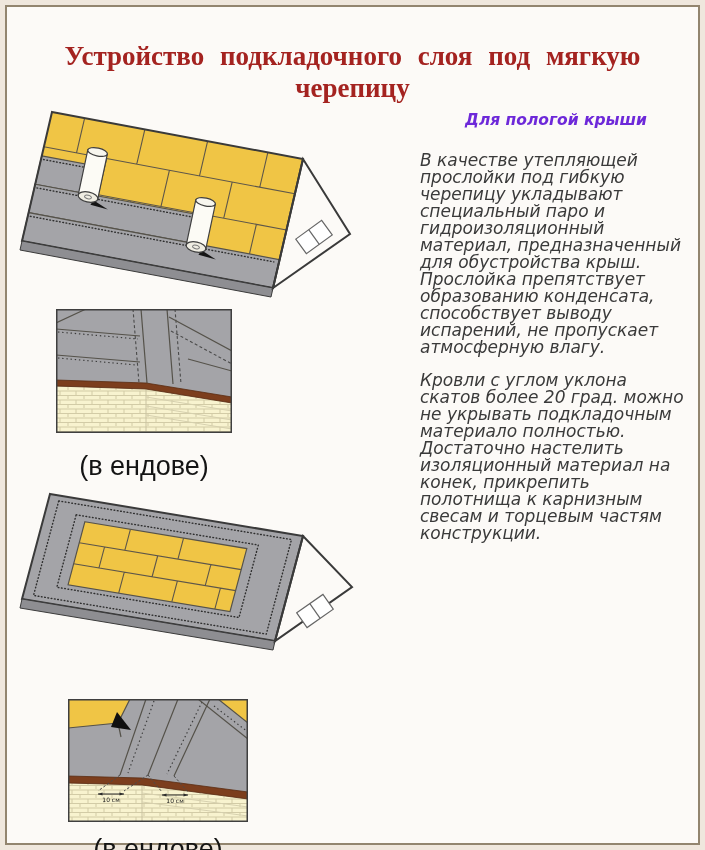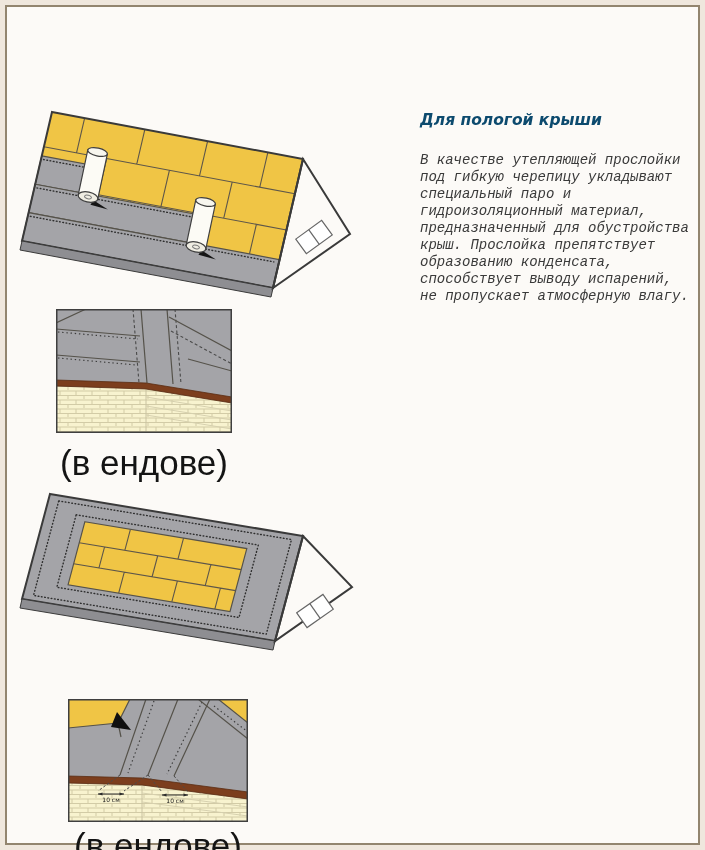--- a/index.html
+++ b/index.html
@@ -4,26 +4,26 @@
 <style>
   html,body{margin:0;padding:0;background:#efe7dd;}
   .canvas{position:relative;width:705px;height:850px;overflow:hidden;
           background:var(--outer-bg,#efe7dd);font-family:"DejaVu Sans",sans-serif;}
   .frame{position:absolute;inset:5px;border:2px solid var(--frame-border,#92856f);
          background:var(--page-bg,#fcfaf7);}
   .title{position:absolute;top:22px;left:40px;right:40px;text-align:center;
          font-family:"Liberation Serif",serif;font-weight:bold;font-size:27px;
          line-height:32px;color:var(--title-red,#a42320);word-spacing:9px;}
   .rightcol{position:absolute;left:420px;top:110px;width:272px;color:var(--text-dark,#3a3a3a);}
-  .sec-h{font-size:15.5px;font-weight:bold;font-style:italic;
-         color:#0c4a6e;line-height:20px;}
-  .sec-p{font-size:14px;font-style:italic;line-height:17px;margin:0;color:var(--text-dark,#3a3a3a);font-family:Liberation Mono, monospace;}
+  .sec-h{font-size:15.5px;font-weight:bold;font-style:italic;text-align:center;
+         color:#6d28d9;line-height:20px;}
+  .sec-p{font-size:17px;font-style:italic;line-height:17px;margin:0;color:var(--text-dark,#3a3a3a);}
   .diagram{position:absolute;}
-  .caption{position:absolute;font-family:"Liberation Sans",sans-serif;font-size:35px;
-           color:#141414;text-align:center;}
+  .caption{position:absolute;font-family:"Liberation Sans",sans-serif;font-size:27px;
+           color:#141414;text-align:center;margin-top:8px;}
   svg *{vector-effect:non-scaling-stroke;}
   .c-yellow{fill:var(--panel-yellow,#f0c545);}
   .c-gray{fill:var(--underlay-gray,#a4a4a8);}
   .c-gray-dk{fill:var(--underlay-gray-dark,#8e8e92);}
   .c-peach{fill:var(--gable-peach,#f9e0c3);}
   .c-brown{fill:var(--fascia-brown,#7c3e1d);}
   .jl{stroke:#5d564a;stroke-width:1.1;fill:none;}
   .strip{stroke:#55524a;stroke-width:1.2;}
   .outline{stroke:#3a3a3a;stroke-width:2;fill:none;}
   .thin{stroke:#55524a;stroke-width:1.2;fill:none;}
@@ -35,20 +35,21 @@
   .ah{fill:#2a2a2a;}
   .dim{font-size:6px;fill:#222;text-anchor:middle;font-family:"DejaVu Sans",sans-serif;}
   .brickline{stroke:#d2cba6;stroke-width:1;fill:none;}
 </style>
 </head>
 <body>
 
 <div class="canvas">
   <div class="frame"></div>
 
+  <h1 class="title">Устройство подкладочного слоя под мягкую черепицу</h1>
 
   <svg class="diagram" style="left:18px;top:97px" width="380" height="215" viewBox="0 0 380 215">
 
     <g transform="matrix(2.51 0.47 -0.30 1.29 34 15)">
       <rect x="0" y="0" width="100" height="100" class="c-yellow"></rect>
       <path class="jl" d="M0,27H100 M0,55H100 M13,0V27 M37,0V27 M62,0V27 M86,0V27 M25,27V55 M50,27V55 M75,27V55 M38,55V78 M63,55V78 M88,55V78"></path>
       <rect x="0" y="34" width="21" height="22" class="c-gray strip"></rect>
       <rect x="0" y="56" width="66" height="22" class="c-gray strip"></rect>
       <rect x="0" y="78" width="100" height="22" class="c-gray strip"></rect>
       <path class="dots" d="M1,36.5H20 M1,58.5H64 M1,80.5H98"></path>
@@ -157,14 +158,15 @@
       <text class="dim" x="107" y="104">10 см</text>
     </g>
     <rect x="0.75" y="0.75" width="178.5" height="121.5" fill="none" stroke="#3f3f3f" stroke-width="1.5"></rect>
   </svg>
 
   <div class="caption" style="top:826px;left:62px;width:192px">(в ендове)</div>
 
   <div class="rightcol">
     <div class="sec-h">Для пологой крыши</div>
     <p class="sec-p" style="margin-top:22px">В качестве утепляющей прослойки под гибкую черепицу укладывают специальный паро и гидроизоляционный материал, предназначенный для обустройства крыш. Прослойка препятствует образованию конденсата, способствует выводу испарений, не пропускает атмосферную влагу.</p>
+    <p class="sec-p" style="margin-top:16px">Кровли с углом уклона скатов более 20 град. можно не укрывать подкладочным материало полностью. Достаточно настелить изоляционный материал на конек, прикрепить полотнища к карнизным свесам и торцевым частям конструкции.</p>
   </div>
 </div>
 
 </body></html>

